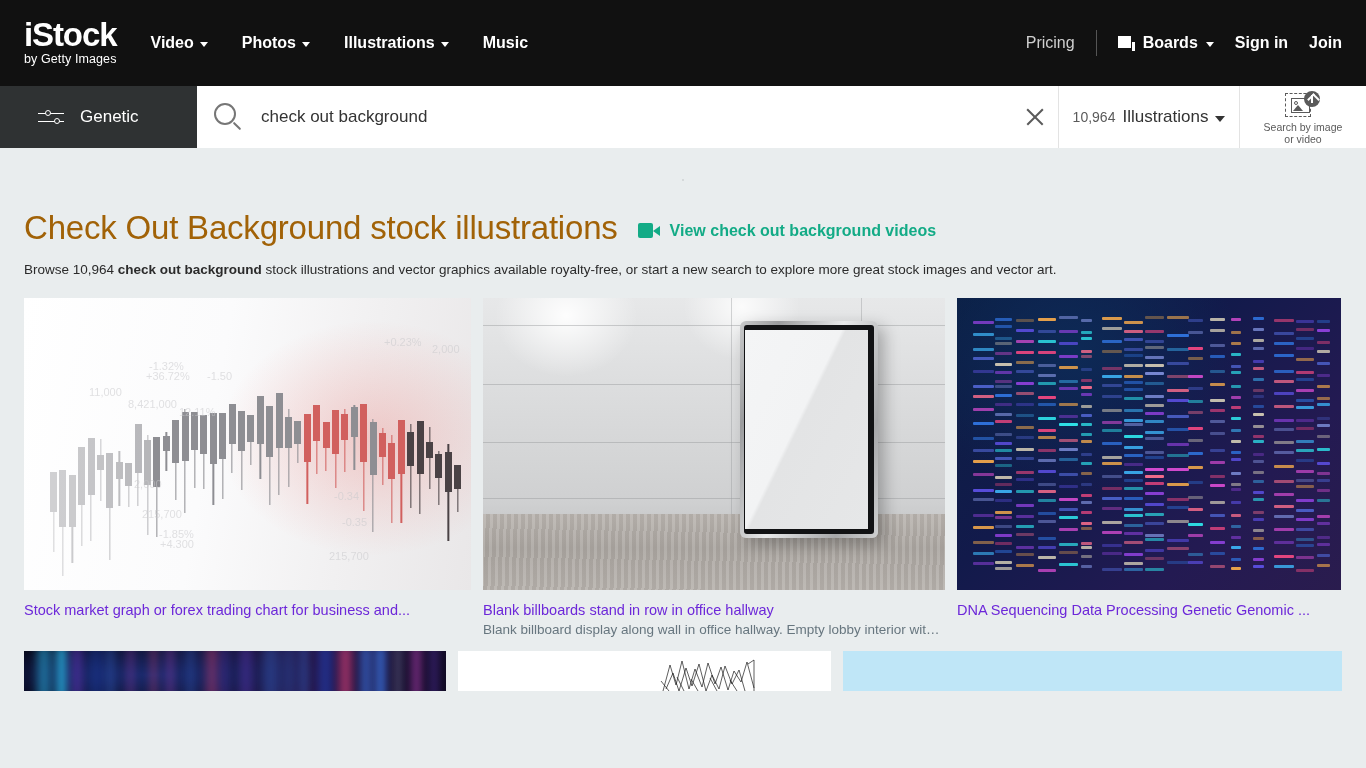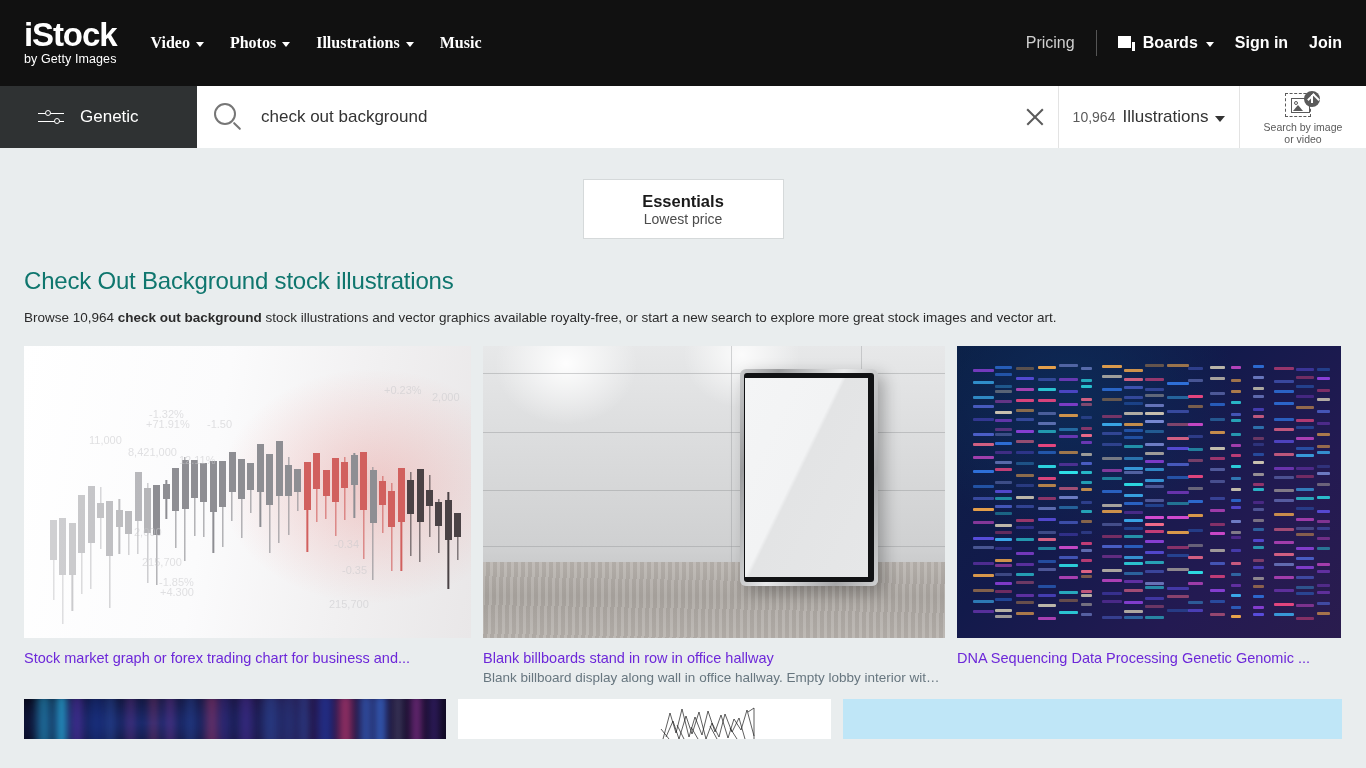--- a/index.html
+++ b/index.html
@@ -19,21 +19,21 @@
     padding: 0 24px 0 24px;
     position: relative;
   }
   .logo { display: flex; flex-direction: column; justify-content: center; margin-right: 34px; padding-bottom: 2px; }
   .logo-main {
     color: #ffffff; font-size: 33px; font-weight: bold;
     letter-spacing: -1.1px; line-height: 34px;
   }
   .logo-sub { color: #ffffff; font-size: 12.5px; line-height: 15px; letter-spacing: 0.1px; }
 
-  .navlinks { display: flex; align-items: flex-start; gap: 26px; font-family: Liberation Serif, serif; }
+  .navlinks { display: flex; align-items: flex-start; gap: 34px; }
   .navlink {
     color: #ffffff; font-size: 16px; font-weight: bold;
     display: flex; align-items: center; gap: 6px;
     cursor: pointer; white-space: nowrap;
   }
   .caret {
     width: 0; height: 0;
     border-left: 4.5px solid transparent;
     border-right: 4.5px solid transparent;
     border-top: 5.5px solid #ffffff;
@@ -171,21 +171,21 @@
   }
   .tab:last-child { border-right: none; }
   .tab.active { background: #ccd4d5; }
   .tab-label { font-size: 16.5px; color: #1a1a1a; font-weight: bold; line-height: 20px; }
   .tab.active .tab-label { font-weight: normal; }
   .tab-sub { font-size: 14px; color: #4c4c4c; line-height: 17px; }
 
   .content { padding: 0 24px; }
 
   .titlerow { display: flex; align-items: baseline; gap: 20px; margin-top: 28px; }
-  .pagetitle { font-size: 24px; color: #0f766e; font-weight: normal; letter-spacing: -0.2px; }
+  .pagetitle { font-size: 33px; color: #a16207; font-weight: normal; letter-spacing: -0.2px; }
   .videolink {
     display: flex; align-items: center; gap: 10px; cursor: pointer;
     position: relative; top: -1px;
   }
   .camicon { width: 22px; height: 15px; position: relative; }
   .camicon .body {
     position: absolute; left: 0; top: 0; width: 15px; height: 15px;
     background: #13ab86; border-radius: 2px;
   }
   .camicon .lens {
@@ -366,31 +366,34 @@
     </span>
     <span class="byimage-label">Search by image</span>
     <span class="byimage-label">or video</span>
   </div>
 </div>
 
 <div class="main">
 
   <div class="tabwrap">
     <div class="tabs">
-      <div class="tab">
-        <span class="tab-label">Essentials</span>
-        <span class="tab-sub">Lowest price</span>
-      </div>
     </div>
   </div>
 
   <div class="content">
 
     <div class="titlerow">
       <h1 class="pagetitle">Check Out Background stock illustrations</h1>
+      <div class="videolink">
+        <span class="camicon">
+          <span class="body"></span>
+            <span class="lens"></span>
+        </span>
+        <span class="videolink-text">View check out background videos</span>
+      </div>
     </div>
 
     <div class="browsetext">
       <span>Browse 10,964 </span><b>check out background</b><span> stock illustrations and vector graphics available royalty-free, or start a new search to explore more great stock images and vector art.</span>
     </div>
 
 
     
     <div class="grid">
 
@@ -573,21 +576,21 @@
               <div class="candle" style="left: 430.2px; width: 7px; height: 125.424px; opacity: 1;">
                 <div class="wick" style="bottom:77.56716450622844px;height:46.14280915260315px;background:#4a4245"></div>
                 <div class="body" style="bottom:100.63856908253001px;height:24.78541851043701px;background:#4a4245"></div>
               </div>
             </div>
           <div id="chart-ghosts">
               <div class="chart-ghost" style="left: 104px; top: 100px; opacity: 0.55;">8,421,000</div>
               <div class="chart-ghost" style="left: 110px; top: 180px; opacity: 0.55;">2,000</div>
               <div class="chart-ghost" style="left: 118px; top: 210px; opacity: 0.55;">215,700</div>
               <div class="chart-ghost" style="left: 125px; top: 62px; opacity: 0.55;">-1.32%</div>
-              <div class="chart-ghost" style="left: 122px; top: 72px; opacity: 0.55;">+71.91%</div>
+              <div class="chart-ghost" style="left: 122px; top: 72px; opacity: 0.55;">+36.72%</div>
               <div class="chart-ghost" style="left: 183px; top: 72px; opacity: 0.55;">-1.50</div>
               <div class="chart-ghost" style="left: 155px; top: 108px; opacity: 0.55;">12.11%</div>
               <div class="chart-ghost" style="left: 65px; top: 88px; opacity: 0.55;">11,000</div>
               <div class="chart-ghost" style="left: 408px; top: 45px; opacity: 0.55;">2,000</div>
               <div class="chart-ghost" style="left: 360px; top: 38px; opacity: 0.55;">+0.23%</div>
               <div class="chart-ghost" style="left: 310px; top: 192px; opacity: 0.55;">-0.34</div>
               <div class="chart-ghost" style="left: 318px; top: 218px; opacity: 0.55;">-0.35</div>
               <div class="chart-ghost" style="left: 305px; top: 252px; opacity: 0.55;">215,700</div>
               <div class="chart-ghost" style="left: 135px; top: 230px; opacity: 0.55;">-1.85%</div>
               <div class="chart-ghost" style="left: 136px; top: 240px; opacity: 0.55;">+4.300</div>

